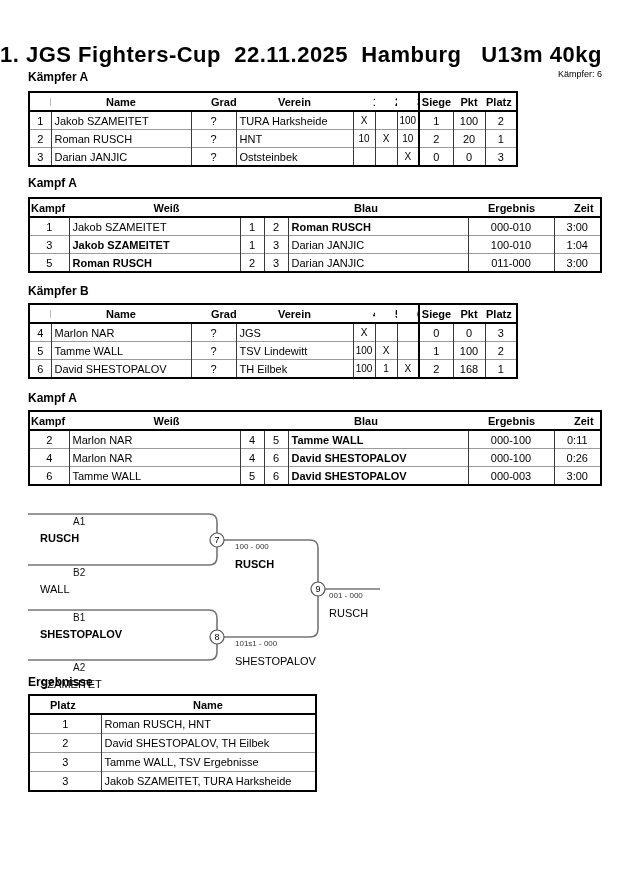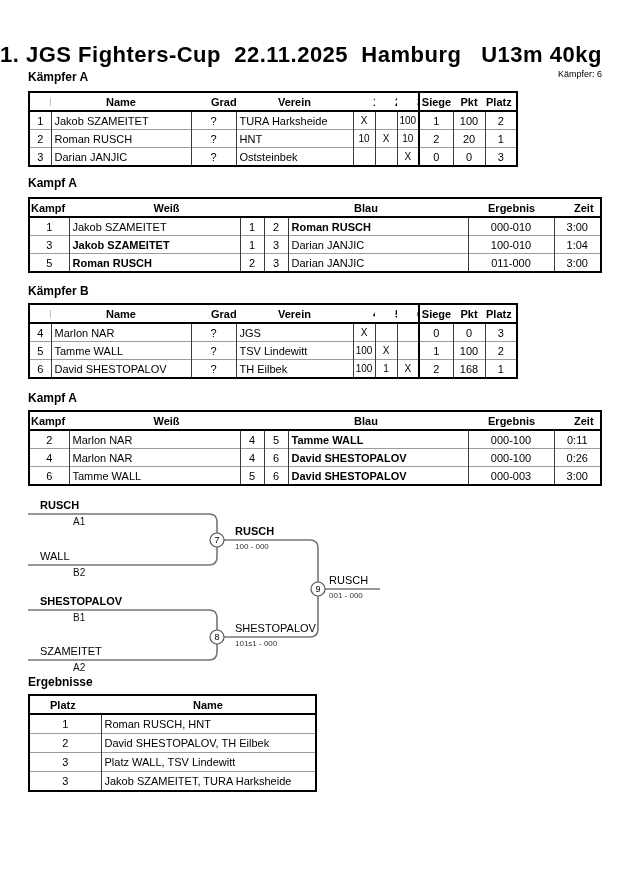--- a/index.html
+++ b/index.html
@@ -28,21 +28,21 @@
     white-space:nowrap;overflow:hidden;
   }
   table.sheet td:first-child{border-left:none;}
   table.sheet .lft{text-align:left;}
   table.sheet .grp{border-left:2px solid #000;}
   table.sheet td.grid{font-size:10px;padding:0 1px;}
   .b{font-weight:bold;}
   
   .bracket{left:28px;top:497px;width:372px;height:180px;}
   .bracket svg{position:absolute;left:0;top:0;}
-  .bk-name{position:absolute;font-size:11px;white-space:nowrap;}
+  .bk-name{position:absolute;font-size:11px;white-space:nowrap;margin-top:33px;}
   .bk-seed{position:absolute;font-size:10px;color:#111;white-space:nowrap;margin-left:44px;}
   .bk-score{position:absolute;font-size:8px;color:#333;white-space:nowrap;}
   .bk-circle-no{position:absolute;font-size:9px;width:14px;height:12px;line-height:12px;text-align:center;}
 </style>
 </head>
 <body>
 
 <div class="abs page-title">1. JGS Fighters-Cup  22.11.2025  Hamburg   U13m 40kg</div>
 <div class="abs fighter-count">Kämpfer: 6</div>
 
@@ -331,20 +331,20 @@
   <tr>
     <td style="height:18px;">1</td>
     <td class="lft">Roman RUSCH, HNT</td>
   </tr>
   <tr>
     <td style="height:18px;">2</td>
     <td class="lft">David SHESTOPALOV, TH Eilbek</td>
   </tr>
   <tr>
     <td style="height:18px;">3</td>
-    <td class="lft">Platz WALL, TSV Lindewitt</td>
+    <td class="lft">Tamme WALL, TSV Ergebnisse</td>
   </tr>
   <tr>
     <td style="height:18px;">3</td>
     <td class="lft">Jakob SZAMEITET, TURA Harksheide</td>
   </tr>
 </tbody>
   </table>
 
 </body></html>

